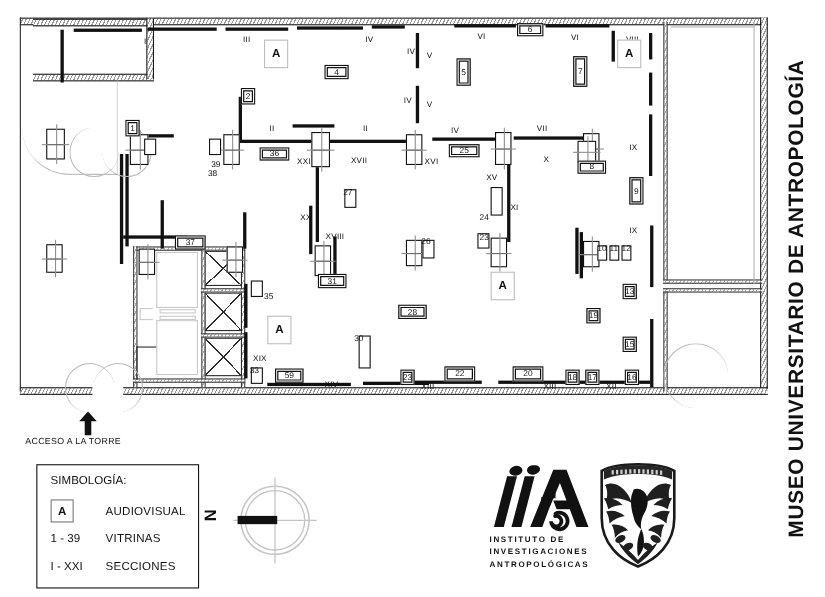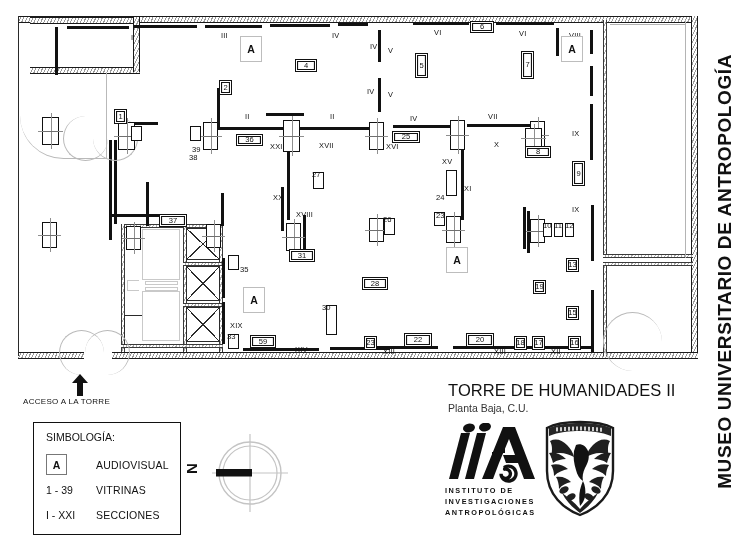--- a/index.html
+++ b/index.html
@@ -315,21 +315,21 @@
         <div class="sec" style="left: 551px; top: 347px;">XII</div>
       </div>
     <div id="vitboxes-layer">
         <div class="vit inner" style="left: 295px; top: 59px; width: 22px; height: 13px;">4</div>
         <div class="vit inner" style="left: 470px; top: 21px; width: 24px; height: 12px;">6</div>
         <div class="vit inner" style="left: 219px; top: 80px; width: 13px; height: 15px;">2</div>
         <div class="vit inner" style="left: 415px; top: 53px; width: 13px; height: 25px;">5</div>
         <div class="vit inner" style="left: 521px; top: 51px; width: 13px; height: 28px;">7</div>
         <div class="vit inner" style="left: 114px; top: 109px; width: 13px; height: 15px;">1</div>
         <div class="vit inner" style="left: 236px; top: 134px; width: 27px; height: 12px;">36</div>
-        <div class="vit inner" style="left: 392px; top: 131px; width: 28px; height: 12px;">25</div>
+        <div class="vit inner" style="left: 408px; top: 131px; width: 28px; height: 12px;">25</div>
         <div class="vit inner" style="left: 525px; top: 146px; width: 26px; height: 12px;">8</div>
         <div class="vit inner" style="left: 572px; top: 161px; width: 13px; height: 25px;">9</div>
         <div class="vit inner" style="left: 159px; top: 195px; width: 28px; height: 13px; margin-top: 19px;">37</div>
         <div class="vit inner" style="left: 289px; top: 249px; width: 26px; height: 13px;">31</div>
         <div class="vit inner" style="left: 362px; top: 277px; width: 26px; height: 13px;">28</div>
         <div class="vit inner" style="left: 566px; top: 258px; width: 13px; height: 14px;">13</div>
         <div class="vit inner" style="left: 533px; top: 280px; width: 13px; height: 14px;">19</div>
         <div class="vit inner" style="left: 566px; top: 306px; width: 13px; height: 14px;">15</div>
         <div class="vit inner" style="left: 250px; top: 335px; width: 26px; height: 13px;">59</div>
         <div class="vit inner" style="left: 364px; top: 336px; width: 13px; height: 14px;">23</div>
@@ -404,24 +404,20 @@
     <div class="nlab">N</div>
     <svg style="position:absolute;left:25px;top:0;width:80px;height:90px;" viewBox="0 0 80 90">
       <circle cx="40" cy="45" r="31" fill="none" stroke="#c4c4c4" stroke-width="1.4"></circle>
       <circle cx="40" cy="45" r="27" fill="none" stroke="#c4c4c4" stroke-width="1.2"></circle>
       <line x1="40" y1="6" x2="40" y2="84" stroke="#c4c4c4" stroke-width="1.2"></line>
       <line x1="2" y1="45" x2="78" y2="45" stroke="#c4c4c4" stroke-width="1.2"></line>
       <rect x="6" y="41" width="36" height="7.5" fill="#111"></rect>
     </svg>
   </div>
 
-  <div id="titleblock">
-    <div class="t1">TORRE DE HUMANIDADES II</div>
-    <div class="t2">Planta Baja, C.U.</div>
-  </div>
 
   <div id="logos">
 
     <div id="iia">
       <svg viewBox="0 0 96 62" style="position:absolute;left:0;top:0;width:96px;height:62px;">
 
         <polygon points="4,56 16,10 25,10 13,56" fill="#111"></polygon>
         <polygon points="20,56 32,10 41,10 29,56" fill="#111"></polygon>
 
         <ellipse cx="24" cy="5" rx="6" ry="4.4" fill="#111" transform="rotate(-12 24 5)"></ellipse>

